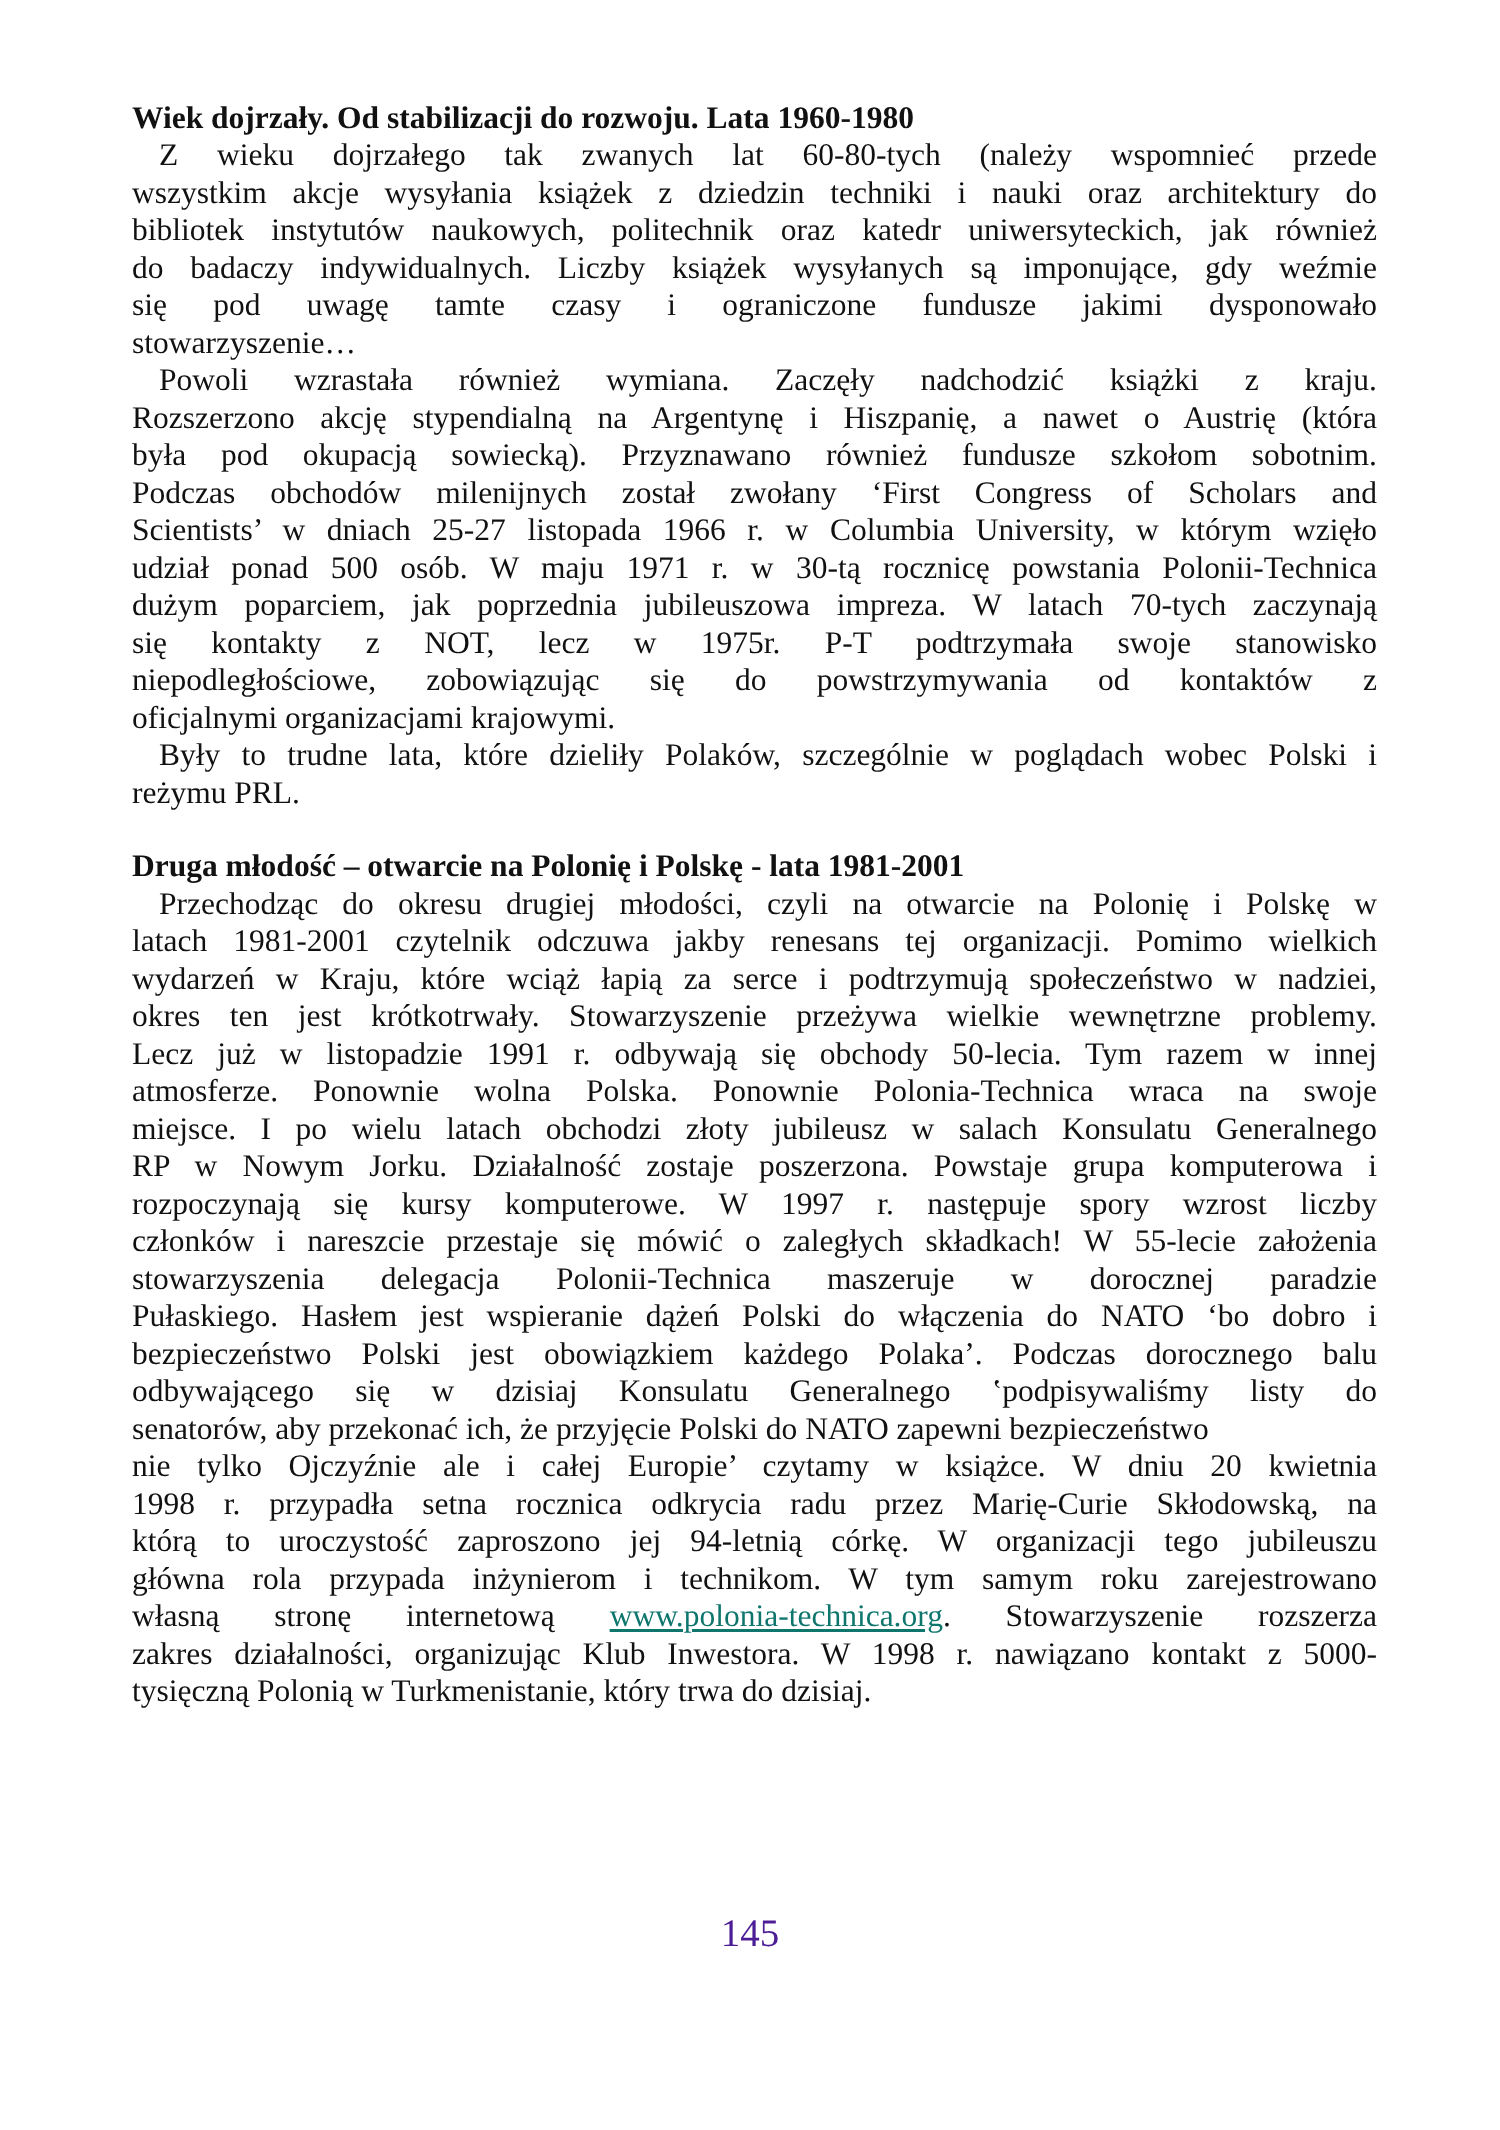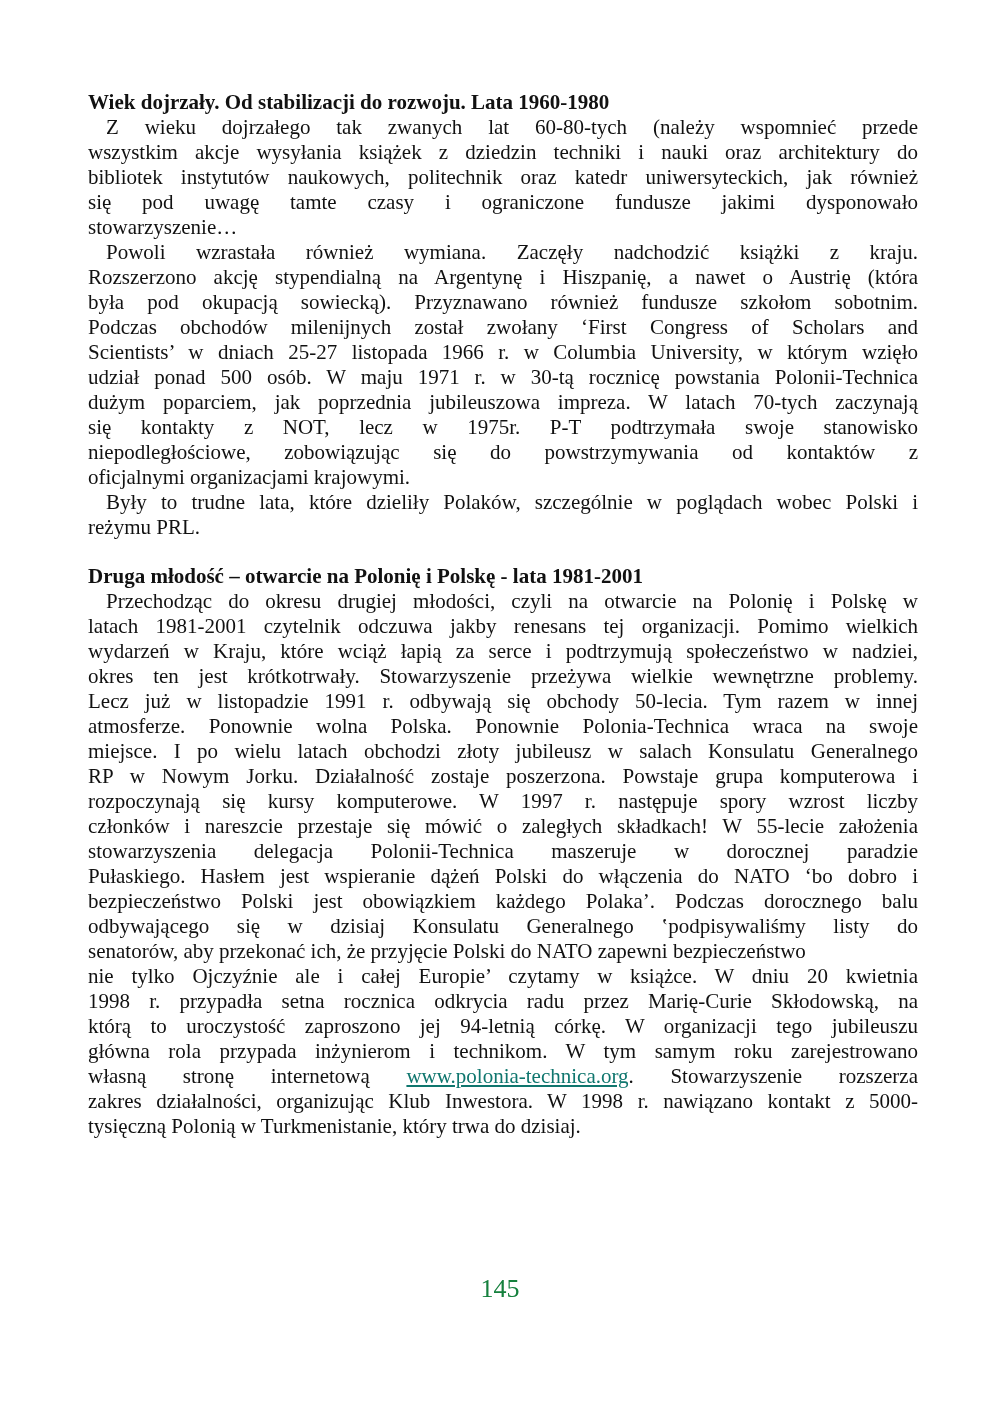--- a/index.html
+++ b/index.html
@@ -1,42 +1,43 @@
 <!DOCTYPE html>
 <html><head>
 <meta charset="utf-8">
 <style>
   html, body { margin: 0; padding: 0; background: #ffffff; }
   body { width: 1000px; height: 1420px; position: relative; overflow: hidden; }
   .page {
     position: absolute; left: 88px; top: 66px; width: 830px;
     font-family: "Liberation Serif", "DejaVu Serif", serif;
-    color: #111111; font-size: 21px; line-height: 25px; margin-top: 24px;
+    color: #111111; font-size: 21px; line-height: 25px;
   }
   .heading { font-weight: bold; font-size: 21px; line-height: 25px; margin: 0; }
   .line { display: block; text-align: justify; text-align-last: justify; white-space: nowrap; height: 25px; }
   .line .t { display: inline-block; width: 100%; white-space: normal; text-align: justify; text-align-last: justify; }
   .line.last .t, .line.last { text-align-last: left; }
   .line.indent .t { padding-left: 18px; box-sizing: border-box; }
   .gap { height: 24px; }
   .url { text-decoration: underline; color: #0f766e; }
   .page-number { position: absolute; left: 0; width: 1000px; top: 1274px; text-align: center;
-    font-family: "Liberation Serif", "DejaVu Serif", serif; font-size: 26px; color: #15803d; }
+    font-family: "Liberation Serif", "DejaVu Serif", serif; font-size: 26px; color: #4c1d95; }
 </style>
 </head>
 <body>
 
 <div class="page">
 
   <h2 class="heading">Wiek dojrzały. Od stabilizacji do rozwoju. Lata 1960-1980</h2>
 
   <div>
     <span class="line indent"><span class="t">Z wieku dojrzałego tak zwanych lat 60-80-tych (należy wspomnieć przede</span></span>
     <span class="line"><span class="t">wszystkim akcje wysyłania książek z dziedzin techniki i nauki oraz architektury do</span></span>
     <span class="line"><span class="t">bibliotek instytutów naukowych, politechnik oraz katedr uniwersyteckich, jak również</span></span>
+    <span class="line"><span class="t">do badaczy indywidualnych. Liczby książek wysyłanych są imponujące, gdy weźmie</span></span>
     <span class="line"><span class="t">się pod uwagę tamte czasy i ograniczone fundusze jakimi dysponowało</span></span>
     <span class="line last"><span class="t">stowarzyszenie…</span></span>
   </div>
 
   <div>
     <span class="line indent"><span class="t">Powoli wzrastała również wymiana. Zaczęły nadchodzić książki z kraju.</span></span>
     <span class="line"><span class="t">Rozszerzono akcję stypendialną na Argentynę i Hiszpanię, a nawet o Austrię (która</span></span>
     <span class="line"><span class="t">była pod okupacją sowiecką). Przyznawano również fundusze szkołom sobotnim.</span></span>
     <span class="line"><span class="t">Podczas obchodów milenijnych został zwołany ‘First Congress of  Scholars and</span></span>
     <span class="line"><span class="t">Scientists’ w dniach 25-27 listopada 1966 r. w Columbia University, w którym wzięło</span></span>

